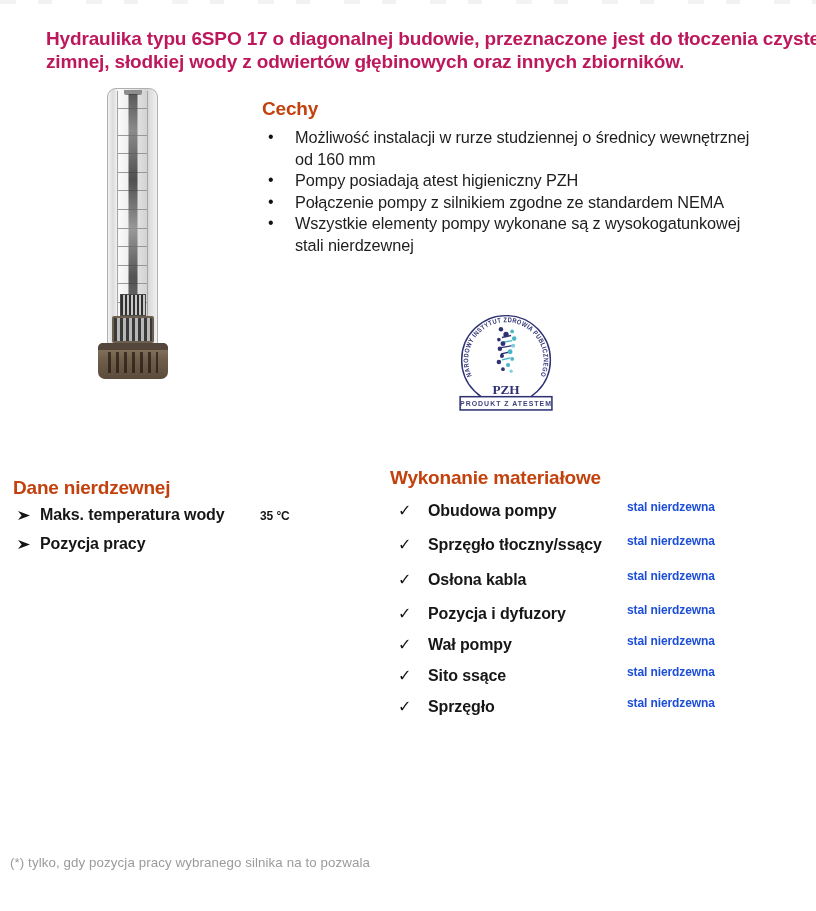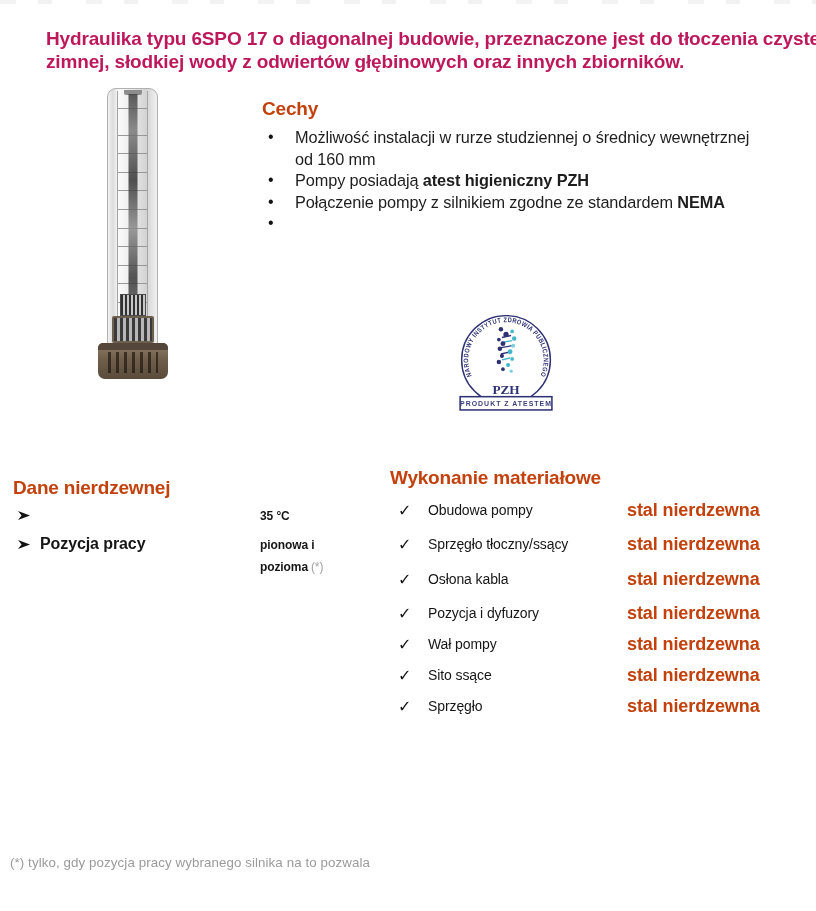--- a/index.html
+++ b/index.html
@@ -68,39 +68,39 @@
 
   
   .features-title{left:262px;top:98px;}
   .features-list{left:262px;top:127px;width:522px;margin:0;padding:0;list-style:none;}
   .features-list li{
     position:relative;padding-left:33px;width:490px;box-sizing:content-box;
     font-size:16.3px;line-height:21.6px;color:#1d1d1d;letter-spacing:-.1px;
     white-space:pre-line;
   }
   .bullet{position:absolute;left:6px;top:-1px;font-size:16px;color:#111;white-space:normal;}
-  .features-list b{font-weight:700;}
+  .features-list b{font-weight:400;}
 
   
   .badge{left:454px;top:311px;}
 
   
   .tech-title{left:13px;top:477px;}
   .tech-row{left:13px;width:380px;height:50px;}
   .tech-arrow{position:absolute;left:4px;top:4px;}
   .tech-label{position:absolute;left:27px;top:0;font-size:16px;font-weight:700;color:#161616;letter-spacing:-.1px;}
   .tech-value{position:absolute;left:247px;top:0;width:116px;font-size:12px;font-weight:700;color:#161616;line-height:21.5px;white-space:pre-line;letter-spacing:-.1px;}
   .tech-note{color:#a3a3a3;font-weight:400;margin-left:3px;}
 
   
   .mat-title{left:390px;top:467px;text-align:center;}
   .mat-row{left:390px;width:420px;height:26px;}
   .mat-check{position:absolute;left:8px;top:0;font-family:"DejaVu Sans",sans-serif;font-size:16px;color:#111;}
-  .mat-label{position:absolute;left:38px;top:1px;font-size:14px;font-weight:400;color:#161616;letter-spacing:-.1px;}
-  .mat-value{position:absolute;left:237px;top:-1px;font-size:18px;font-weight:700;color:#c2410c;letter-spacing:-.1px;}
+  .mat-label{position:absolute;left:38px;top:1px;font-size:16px;font-weight:700;color:#161616;letter-spacing:-.1px;}
+  .mat-value{position:absolute;left:237px;top:-1px;font-size:12px;font-weight:700;color:#1d4ed8;letter-spacing:-.1px;}
 
   .footnote{left:10px;top:855px;font-size:13.3px;color:#9b9b9b;letter-spacing:.1px;}
 </style>
 </head>
 <body>
 
 <div class="abs top-remnant"></div>
 
 <p class="abs intro">Hydraulika typu 6SPO 17 o diagonalnej budowie, przeznaczone jest do tłoczenia czystej, zimnej, słodkiej wody z odwiertów głębinowych oraz innych zbiorników.</p>
 
@@ -118,21 +118,22 @@
     <div class="pump-base-slots"></div>
   </div>
 </div>
 
 <h2 class="abs section-title features-title" style="margin:0">Cechy</h2>
 <ul class="abs features-list">
   <li><span class="bullet">•</span><span>Możliwość instalacji w rurze studziennej o średnicy wewnętrznej
 od 160 mm</span><b></b><span></span></li>
   <li><span class="bullet">•</span><span>Pompy posiadają </span><b>atest higieniczny PZH</b><span></span></li>
   <li><span class="bullet">•</span><span>Połączenie pompy z silnikiem zgodne ze standardem </span><b>NEMA</b><span></span></li>
-  <li><span class="bullet">•</span><b></b><span></span></li>
+  <li><span class="bullet">•</span><span>Wszystkie elementy pompy wykonane są z wysokogatunkowej
+stali nierdzewnej</span><b></b><span></span></li>
 </ul>
 
 <svg class="abs badge" width="102" height="102" viewBox="0 0 100 100">
   <circle cx="51" cy="48" r="43.5" fill="#ffffff" stroke="#2e3174" stroke-width="1.4"></circle>
   <defs>
     <path id="arcPath" d="M 19,66.5 A 37,37 0 1 1 83,66.5" fill="none"></path>
   </defs>
   <text font-size="6.6" font-weight="700" fill="#2e3174" letter-spacing=".5" font-family="Liberation Sans, sans-serif">
     <textPath href="#arcPath" startOffset="50%" text-anchor="middle" textLength="148" lengthAdjust="spacingAndGlyphs">NARODOWY INSTYTUT ZDROWIA PUBLICZNEGO</textPath>
   </text>
@@ -162,29 +163,28 @@
   <rect x="6" y="84" width="90" height="13" fill="#ffffff" stroke="#2e3174" stroke-width="1.5"></rect>
   <text x="51" y="93.5" text-anchor="middle" font-size="6.8" font-weight="700" letter-spacing="1" fill="#3d3f7a" font-family="Liberation Sans, sans-serif">PRODUKT Z ATESTEM</text>
 </svg>
 
 <h2 class="abs section-title tech-title" style="margin:0">Dane nierdzewnej</h2>
 
 <div class="abs tech-row" style="top:506px">
   <svg class="tech-arrow" width="14" height="11" viewBox="0 0 14 11">
       <path d="M1 1 L13 5.5 L1 10 L4.6 5.5 Z" fill="#141414"></path>
     </svg>
+  <span class="tech-label">Maks. temperatura wody</span>
   <span class="tech-value"><span>35 °C</span><span class="tech-note"></span></span>
 </div>
 <div class="abs tech-row" style="top:535px">
   <svg class="tech-arrow" width="14" height="11" viewBox="0 0 14 11">
       <path d="M1 1 L13 5.5 L1 10 L4.6 5.5 Z" fill="#141414"></path>
     </svg>
   <span class="tech-label">Pozycja pracy</span>
-  <span class="tech-value"><span>pionowa i
-pozioma</span><span class="tech-note">(*)</span></span>
 </div>
 
 <h2 class="abs section-title mat-title" style="margin:0">Wykonanie materiałowe</h2>
 
 <div class="abs mat-row" style="top:501px">
   <span class="mat-check">✓</span>
   <span class="mat-label">Obudowa pompy</span>
   <span class="mat-value">stal nierdzewna</span>
 </div>
 <div class="abs mat-row" style="top:535px">

